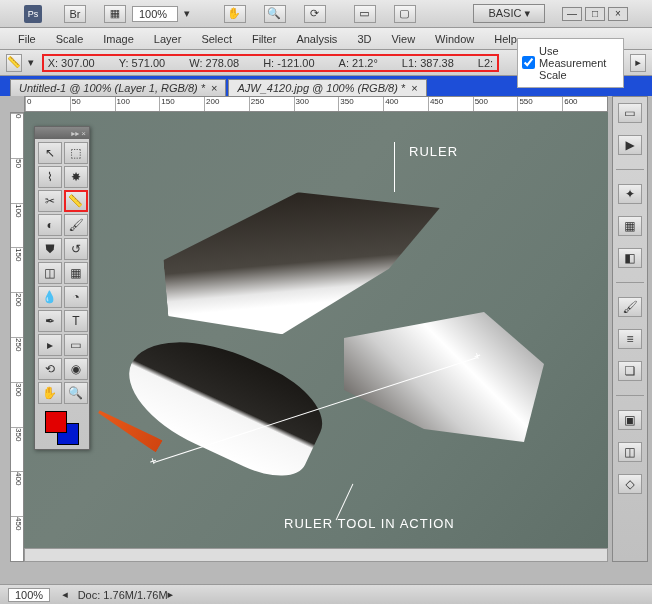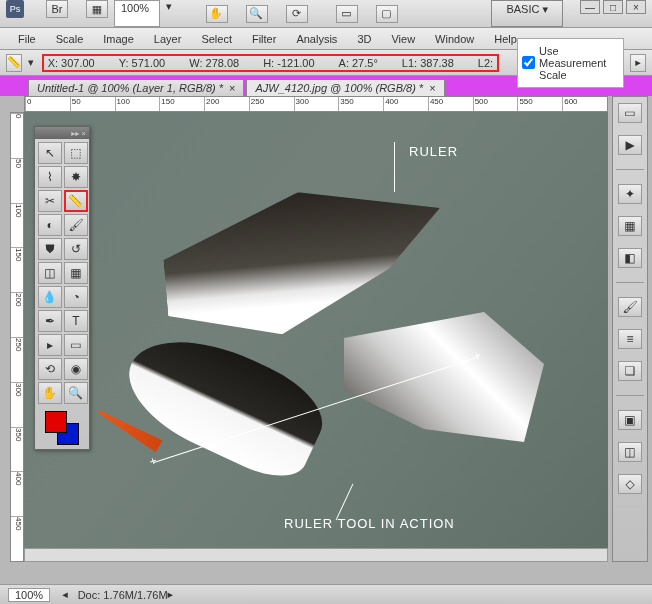--- a/index.html
+++ b/index.html
@@ -1,32 +1,32 @@
 <!DOCTYPE html>
 <html><head>
 <meta charset="utf-8">
 <style>
 *{margin:0;padding:0;box-sizing:border-box;font-family:Tahoma,Arial,sans-serif;font-size:11px;color:#333}
 body{background:#b8b8b8;width:652px;height:604px;overflow:hidden;position:relative}
-.titlebar{height:28px;background:linear-gradient(#e8e8e8,#cfcfcf);display:flex;padding:0 6px;border-bottom:1px solid #999}
+.titlebar{height:28px;background:linear-gradient(#e8e8e8,#cfcfcf);display:flex;align-items:center;padding:0 24px;border-bottom:1px solid #999}
 .t-icon{width:18px;height:18px;background:#4a5a7a;margin-right:4px;display:flex;align-items:center;justify-content:center;color:#fff;font-size:9px;border-radius:2px}
 .t-btn{width:22px;height:18px;background:linear-gradient(#f5f5f5,#d5d5d5);border:1px solid #999;margin-left:18px;display:flex;align-items:center;justify-content:center}
 .zoom-box{background:#fff;border:1px solid #999;padding:1px 6px;margin:0 6px;min-width:46px;display:inline-block}
 .tgroup{display:flex;align-items:center;margin-right:10px}
 .spacer{flex:1}
 .workspace-btn{background:linear-gradient(#eee,#ccc);border:1px solid #888;padding:2px 14px;margin-right:14px}
 .winbtn{width:20px;height:14px;border:1px solid #888;margin-left:3px;background:#ddd;display:flex;align-items:center;justify-content:center;font-size:10px}
 .menubar{height:22px;background:linear-gradient(#eee,#dcdcdc);display:flex;align-items:center;padding:0 8px;border-bottom:1px solid #999}
 .menu-item{padding:2px 10px;cursor:default}
 .optbar{height:26px;background:linear-gradient(#e8e8e8,#d0d0d0);display:flex;align-items:center;padding:0 6px;border-bottom:1px solid #999}
 .opt-tool-icon{width:22px;height:18px;background:linear-gradient(#f5f5f5,#d5d5d5);border:1px solid #999;margin-right:6px;display:flex;align-items:center;justify-content:center}
 .opt-measure{display:flex;align-items:center;border:2px solid #e22;padding:1px 4px;gap:24px;margin-right:10px}
 .opt-item{white-space:nowrap}
 .measure-chk{display:flex;align-items:center;background:#fff;border:1px solid #aaa;padding:6px 4px;margin-left:8px}
-.tabbar{height:20px;background:#d946ef;display:flex;align-items:flex-end;padding:0 28px}
+.tabbar{height:20px;background:#1d4ed8;display:flex;align-items:flex-end;padding:0 10px}
 .tab{background:linear-gradient(#e6e6e6,#d0d0d0);border:1px solid #888;border-bottom:none;padding:2px 8px;margin-right:2px;font-style:italic;font-size:10px}
 .tab.active{background:#e8e8e8}
 .tab-x{margin-left:6px;font-style:normal}
 .maincontent{position:relative;height:490px;background:#b8b8b8}
 .hruler{position:absolute;left:24px;right:44px;top:0;height:16px;background:#fff;border:1px solid #888;display:flex;overflow:hidden}
 .hruler .tick{flex:1;border-left:1px solid #aaa;font-size:8px;padding-left:1px}
 .vruler{position:absolute;left:10px;top:16px;bottom:24px;width:14px;background:#fff;border:1px solid #888;display:flex;flex-direction:column;overflow:hidden}
 .vruler .vtick{flex:1;border-top:1px solid #aaa;font-size:8px;writing-mode:vertical-rl}
 .canvas{position:absolute;left:24px;right:44px;top:16px;bottom:24px;background:#7a8a82;overflow:hidden}
 .img-sim{position:absolute;inset:0;background:linear-gradient(130deg,#6e7d77 0%,#728079 40%,#6a7a73 70%,#5f6f68 100%)}
@@ -101,21 +101,21 @@
 </div>
 
 <div class="optbar">
   <div class="opt-tool-icon">📏</div>
   <span style="margin-right:8px">▾</span>
   <div class="opt-measure">
     <span class="opt-item">X: 307.00</span>
     <span class="opt-item">Y: 571.00</span>
     <span class="opt-item">W: 278.08</span>
     <span class="opt-item">H: -121.00</span>
-    <span class="opt-item">A: 27.5°</span>
+    <span class="opt-item">A: 21.2°</span>
     <span class="opt-item">L1: 387.38</span>
     <span class="opt-item">L2:</span>
   </div>
   <div class="spacer"></div>
   <label class="measure-chk">
     <input type="checkbox" checked="" style="margin-right: 4px;">
     <span>Use Measurement Scale</span>
   </label>
   <div class="t-btn" style="margin-left:6px">▸</div>
 </div>

